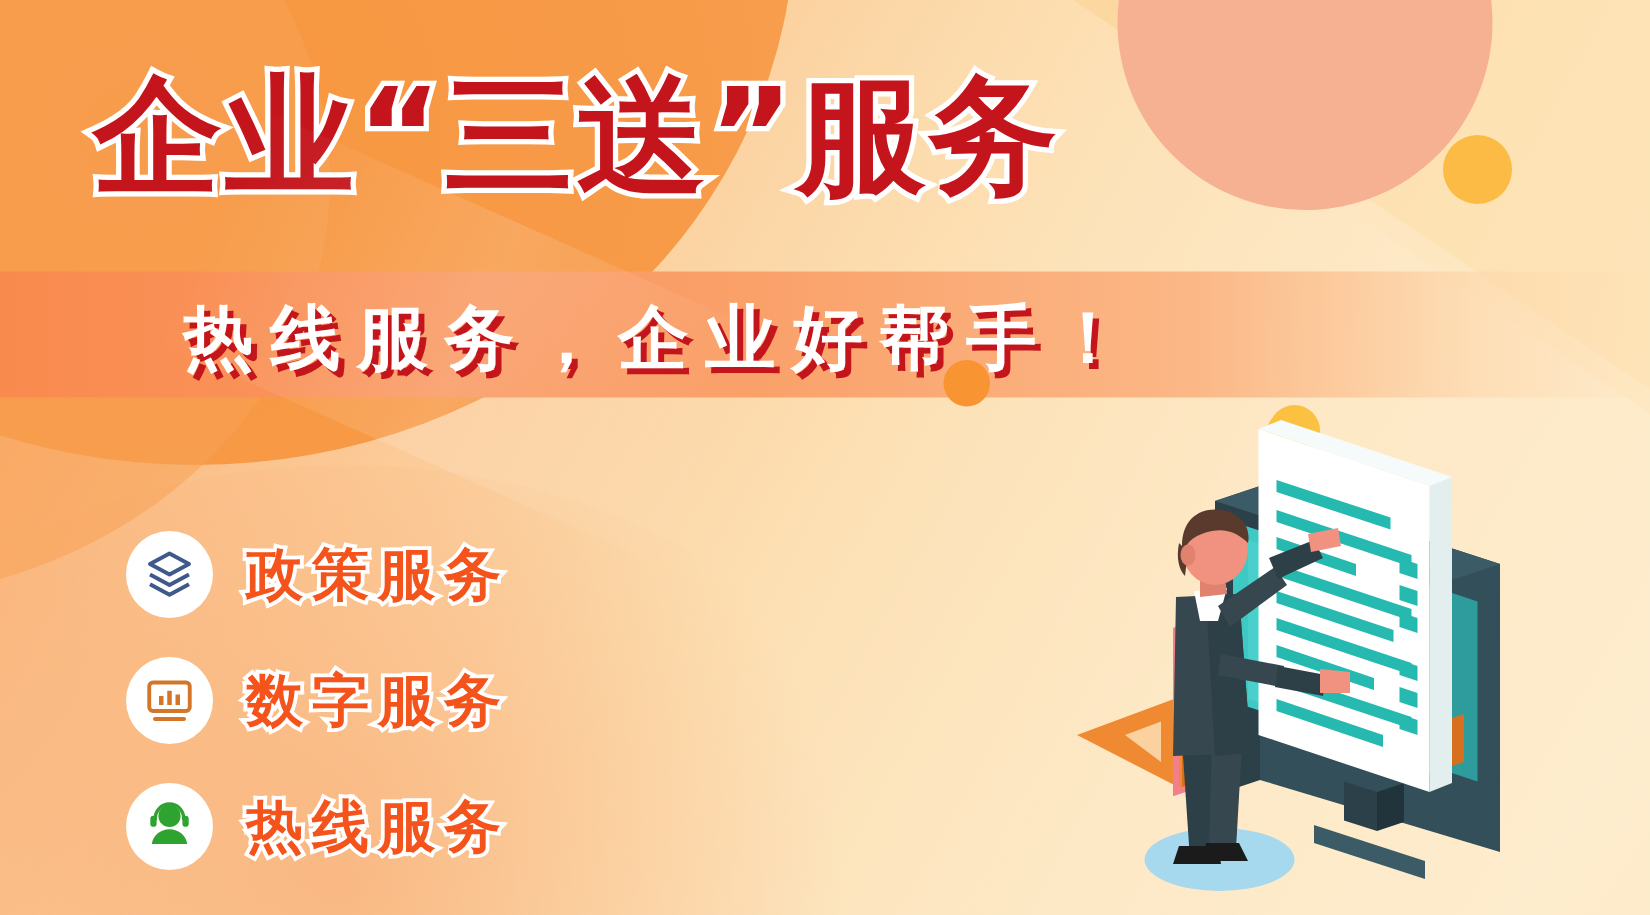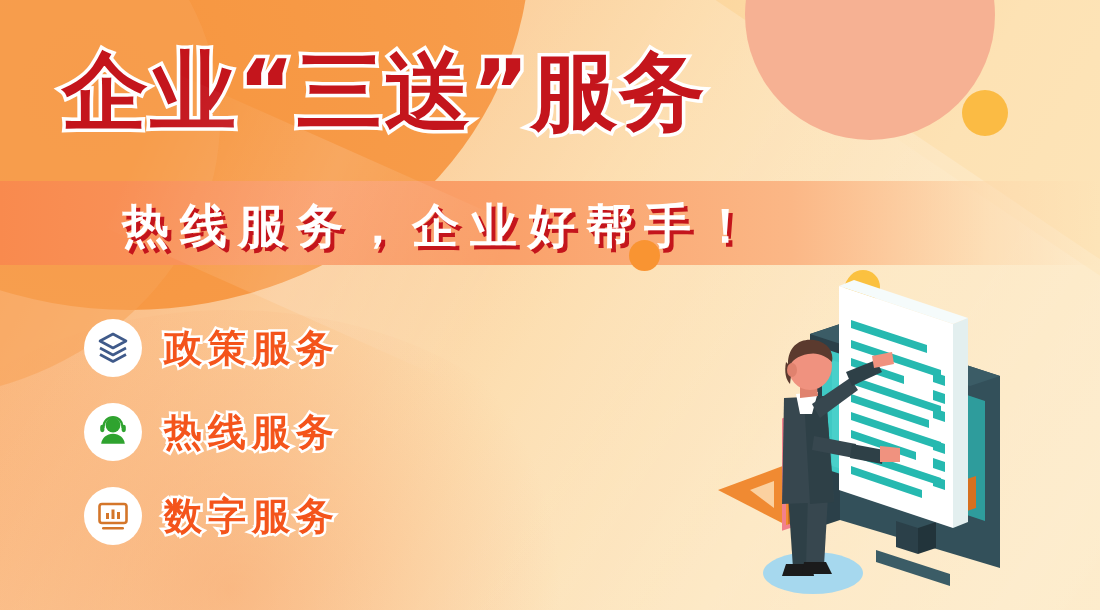--- a/index.html
+++ b/index.html
@@ -136,21 +136,21 @@
     line-height: 1.45;
     color: #FFFFFF;
     text-shadow: 4px 4px 0 #C4151C;
     white-space: nowrap;
     font-family: "DejaVu Sans", "Liberation Sans", sans-serif;
   }
 
   
   .feature-list {
     position: absolute;
-    left: 84px; top: 319px;
+    left: 84px; top: 354px;
     display: flex;
     flex-direction: column;
     gap: 26px;
   }
   .feature-item {
     display: flex;
     align-items: center;
     gap: 22px;
   }
   .feature-icon {
@@ -210,50 +210,50 @@
       <span class="feature-icon">
         <svg width="40" height="40" viewBox="0 0 40 40">
           <g fill="none" stroke="#3F5A8A" stroke-width="2.6" stroke-linejoin="round">
             <path d="M20 6 L33 13 L20 20 L7 13 Z"></path>
             <path d="M7 20 L20 27 L33 20"></path>
             <path d="M7 26.5 L20 33.5 L33 26.5"></path>
           </g>
         </svg>
       </span>
       <span class="feature-label">政策服务</span>
+    </div>
+
+    <div class="feature-item">
+      <span class="feature-icon">
+        <svg width="40" height="40" viewBox="0 0 40 40">
+          <rect x="6.5" y="8" width="27" height="19" rx="2.5" fill="none" stroke="#D4762A" stroke-width="2.6"></rect>
+          <rect x="13" y="17" width="3" height="6" fill="#D4762A"></rect>
+          <rect x="18.5" y="13.5" width="3" height="9.5" fill="#D4762A"></rect>
+          <rect x="24" y="16" width="3" height="7" fill="#D4762A"></rect>
+          <rect x="9" y="31" width="22" height="2.6" rx="1.3" fill="#D4762A"></rect>
+        </svg>
+      </span>
+      <span class="feature-label">数字服务</span>
     </div>
 
     <div class="feature-item">
       <span class="feature-icon">
         <svg width="40" height="40" viewBox="0 0 40 40">
           <g fill="#2FA32F">
             <circle cx="20" cy="13" r="7.4"></circle>
             <path d="M9.4 14.5a10.6 10.6 0 0 1 21.2 0v1.2h-2.3v-1.2a8.3 8.3 0 0 0-16.6 0v1.2H9.4z"></path>
             <rect x="7.2" y="12.8" width="4.2" height="7.4" rx="2.1"></rect>
             <rect x="28.6" y="12.8" width="4.2" height="7.4" rx="2.1"></rect>
             <path d="M20 21.8c6.2 0 11.2 4.3 11.8 9.9H8.2c.6-5.6 5.6-9.9 11.8-9.9z"></path>
           </g>
         </svg>
       </span>
       <span class="feature-label">热线服务</span>
     </div>
 
-    <div class="feature-item">
-      <span class="feature-icon">
-        <svg width="40" height="40" viewBox="0 0 40 40">
-          <rect x="6.5" y="8" width="27" height="19" rx="2.5" fill="none" stroke="#D4762A" stroke-width="2.6"></rect>
-          <rect x="13" y="17" width="3" height="6" fill="#D4762A"></rect>
-          <rect x="18.5" y="13.5" width="3" height="9.5" fill="#D4762A"></rect>
-          <rect x="24" y="16" width="3" height="7" fill="#D4762A"></rect>
-          <rect x="9" y="31" width="22" height="2.6" rx="1.3" fill="#D4762A"></rect>
-        </svg>
-      </span>
-      <span class="feature-label">数字服务</span>
-    </div>
-
   </div>
 
   <div class="illustration">
     <svg width="400" height="342" viewBox="0 0 400 342">
 
       <ellipse cx="113" cy="305" rx="50" ry="21" fill="#A6D8EE"></ellipse>
 
       <g>
         <path d="M110 66 L140 56 L140 252 L110 262 Z" fill="#2B4049"></path>
         <path d="M140 56 L300 108 L300 300 L140 252 Z" fill="#33505A"></path>

